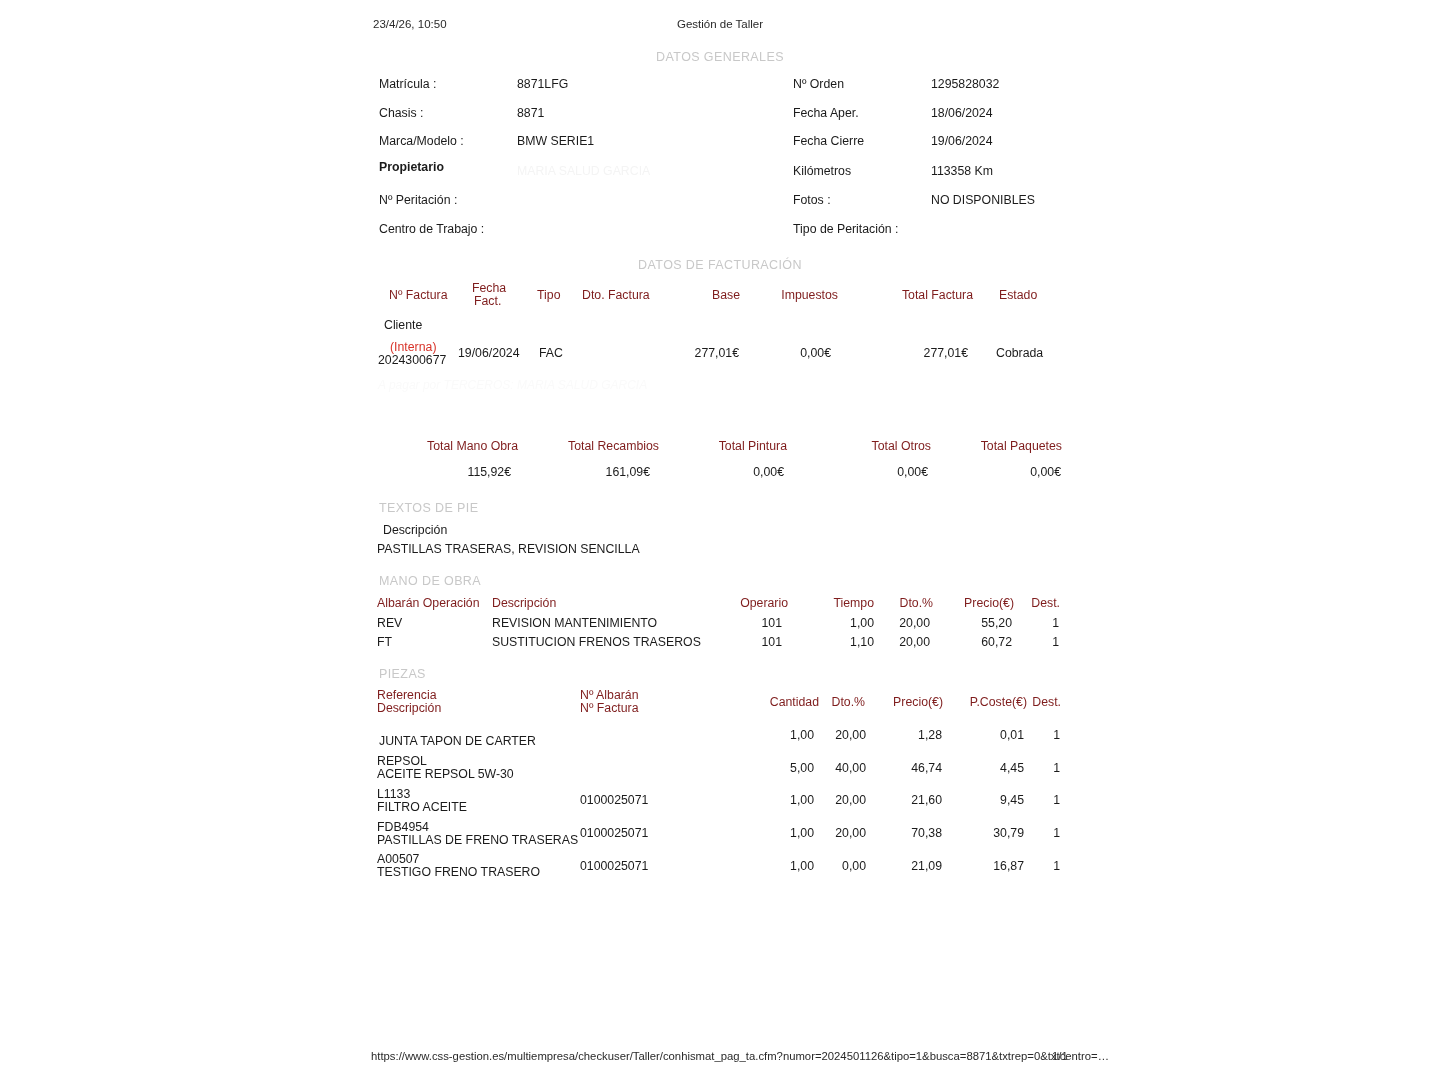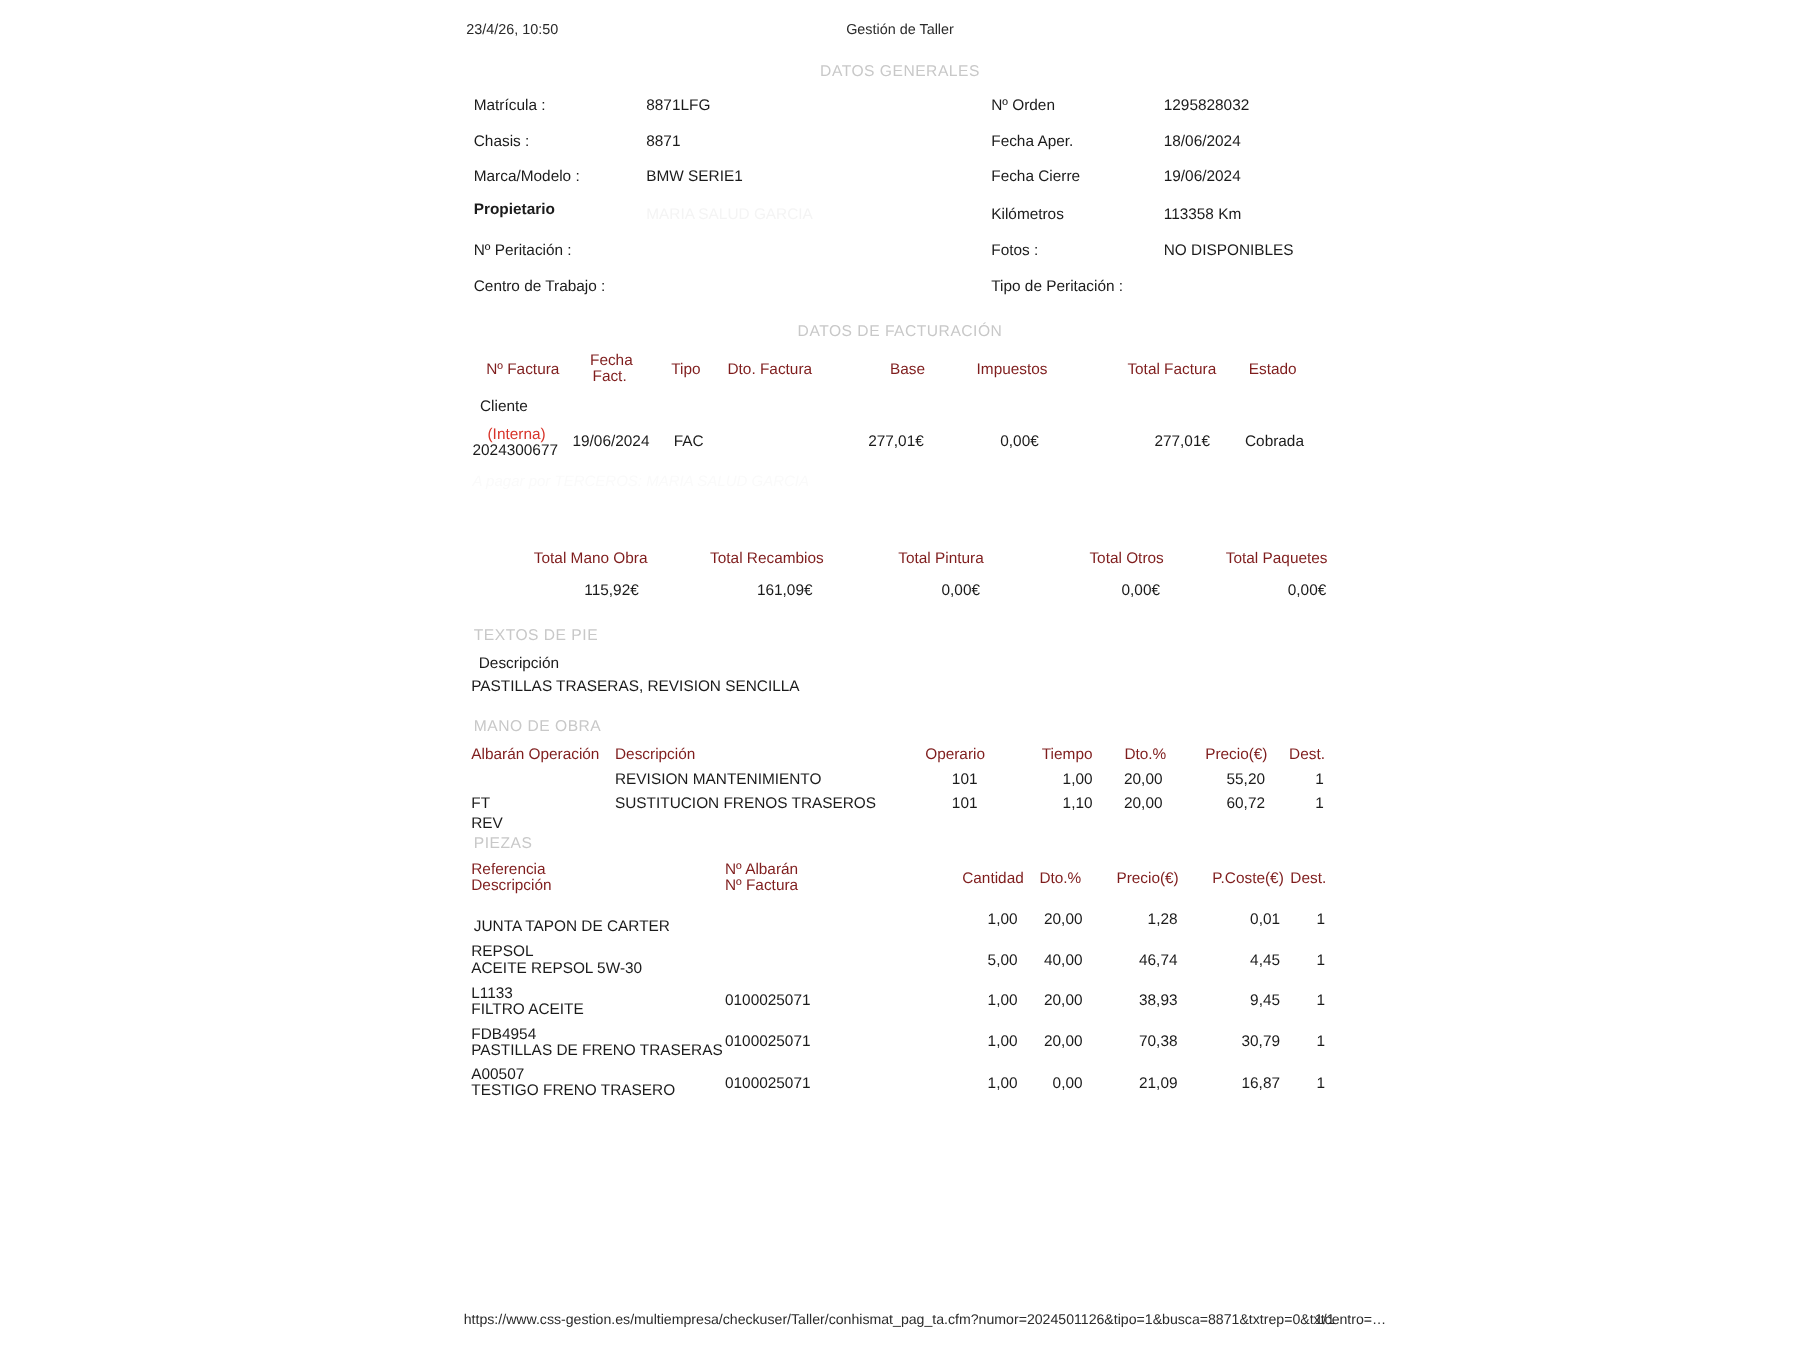--- a/index.html
+++ b/index.html
@@ -188,21 +188,21 @@
   <div class="section-head left" style="top:574px;">MANO DE OBRA</div>
 
   <div class="t hdr" style="left:377px; top:596px;">Albarán Operación</div>
   <div class="t hdr" style="left:492px; top:596px;">Descripción</div>
   <div class="t hdr right" style="left:720px; width:68px; top:596px;">Operario</div>
   <div class="t hdr right" style="left:812px; width:62px; top:596px;">Tiempo</div>
   <div class="t hdr right" style="left:873px; width:60px; top:596px;">Dto.%</div>
   <div class="t hdr right" style="left:945px; width:69px; top:596px;">Precio(€)</div>
   <div class="t hdr right" style="left:1020px; width:40px; top:596px;">Dest.</div>
 
-  <div class="t" style="left:377px; top:616px;margin-top:35px;">REV</div>
+  <div class="t" style="left:377px; top:616px;">REV</div>
   <div class="t" style="left:492px; top:616px;">REVISION MANTENIMIENTO</div>
   <div class="t right" style="left:720px; width:62px; top:616px;">101</div>
   <div class="t right" style="left:812px; width:62px; top:616px;">1,00</div>
   <div class="t right" style="left:873px; width:57px; top:616px;">20,00</div>
   <div class="t right" style="left:945px; width:67px; top:616px;">55,20</div>
   <div class="t right" style="left:1020px; width:39px; top:616px;">1</div>
 
   <div class="t" style="left:377px; top:635px;">FT</div>
   <div class="t" style="left:492px; top:635px;">SUSTITUCION FRENOS TRASEROS</div>
   <div class="t right" style="left:720px; width:62px; top:635px;">101</div>
@@ -239,21 +239,21 @@
   <div class="t right" style="left:823px; width:43px; top:761px;">40,00</div>
   <div class="t right" style="left:885px; width:57px; top:761px;">46,74</div>
   <div class="t right" style="left:960px; width:64px; top:761px;">4,45</div>
   <div class="t right" style="left:1030px; width:30px; top:761px;">1</div>
 
   <div class="t" style="left:377px; top:787px;">L1133</div>
   <div class="t" style="left:377px; top:800px;">FILTRO ACEITE</div>
   <div class="t" style="left:580px; top:793px;">0100025071</div>
   <div class="t right" style="left:752px; width:62px; top:793px;">1,00</div>
   <div class="t right" style="left:823px; width:43px; top:793px;">20,00</div>
-  <div class="t right" style="left:885px; width:57px; top:793px;">38,93</div>
+  <div class="t right" style="left:885px; width:57px; top:793px;">21,60</div>
   <div class="t right" style="left:960px; width:64px; top:793px;">9,45</div>
   <div class="t right" style="left:1030px; width:30px; top:793px;">1</div>
 
   <div class="t" style="left:377px; top:820px;">FDB4954</div>
   <div class="t" style="left:377px; top:833px;">PASTILLAS DE FRENO TRASERAS</div>
   <div class="t" style="left:580px; top:826px;">0100025071</div>
   <div class="t right" style="left:752px; width:62px; top:826px;">1,00</div>
   <div class="t right" style="left:823px; width:43px; top:826px;">20,00</div>
   <div class="t right" style="left:885px; width:57px; top:826px;">70,38</div>
   <div class="t right" style="left:960px; width:64px; top:826px;">30,79</div>

